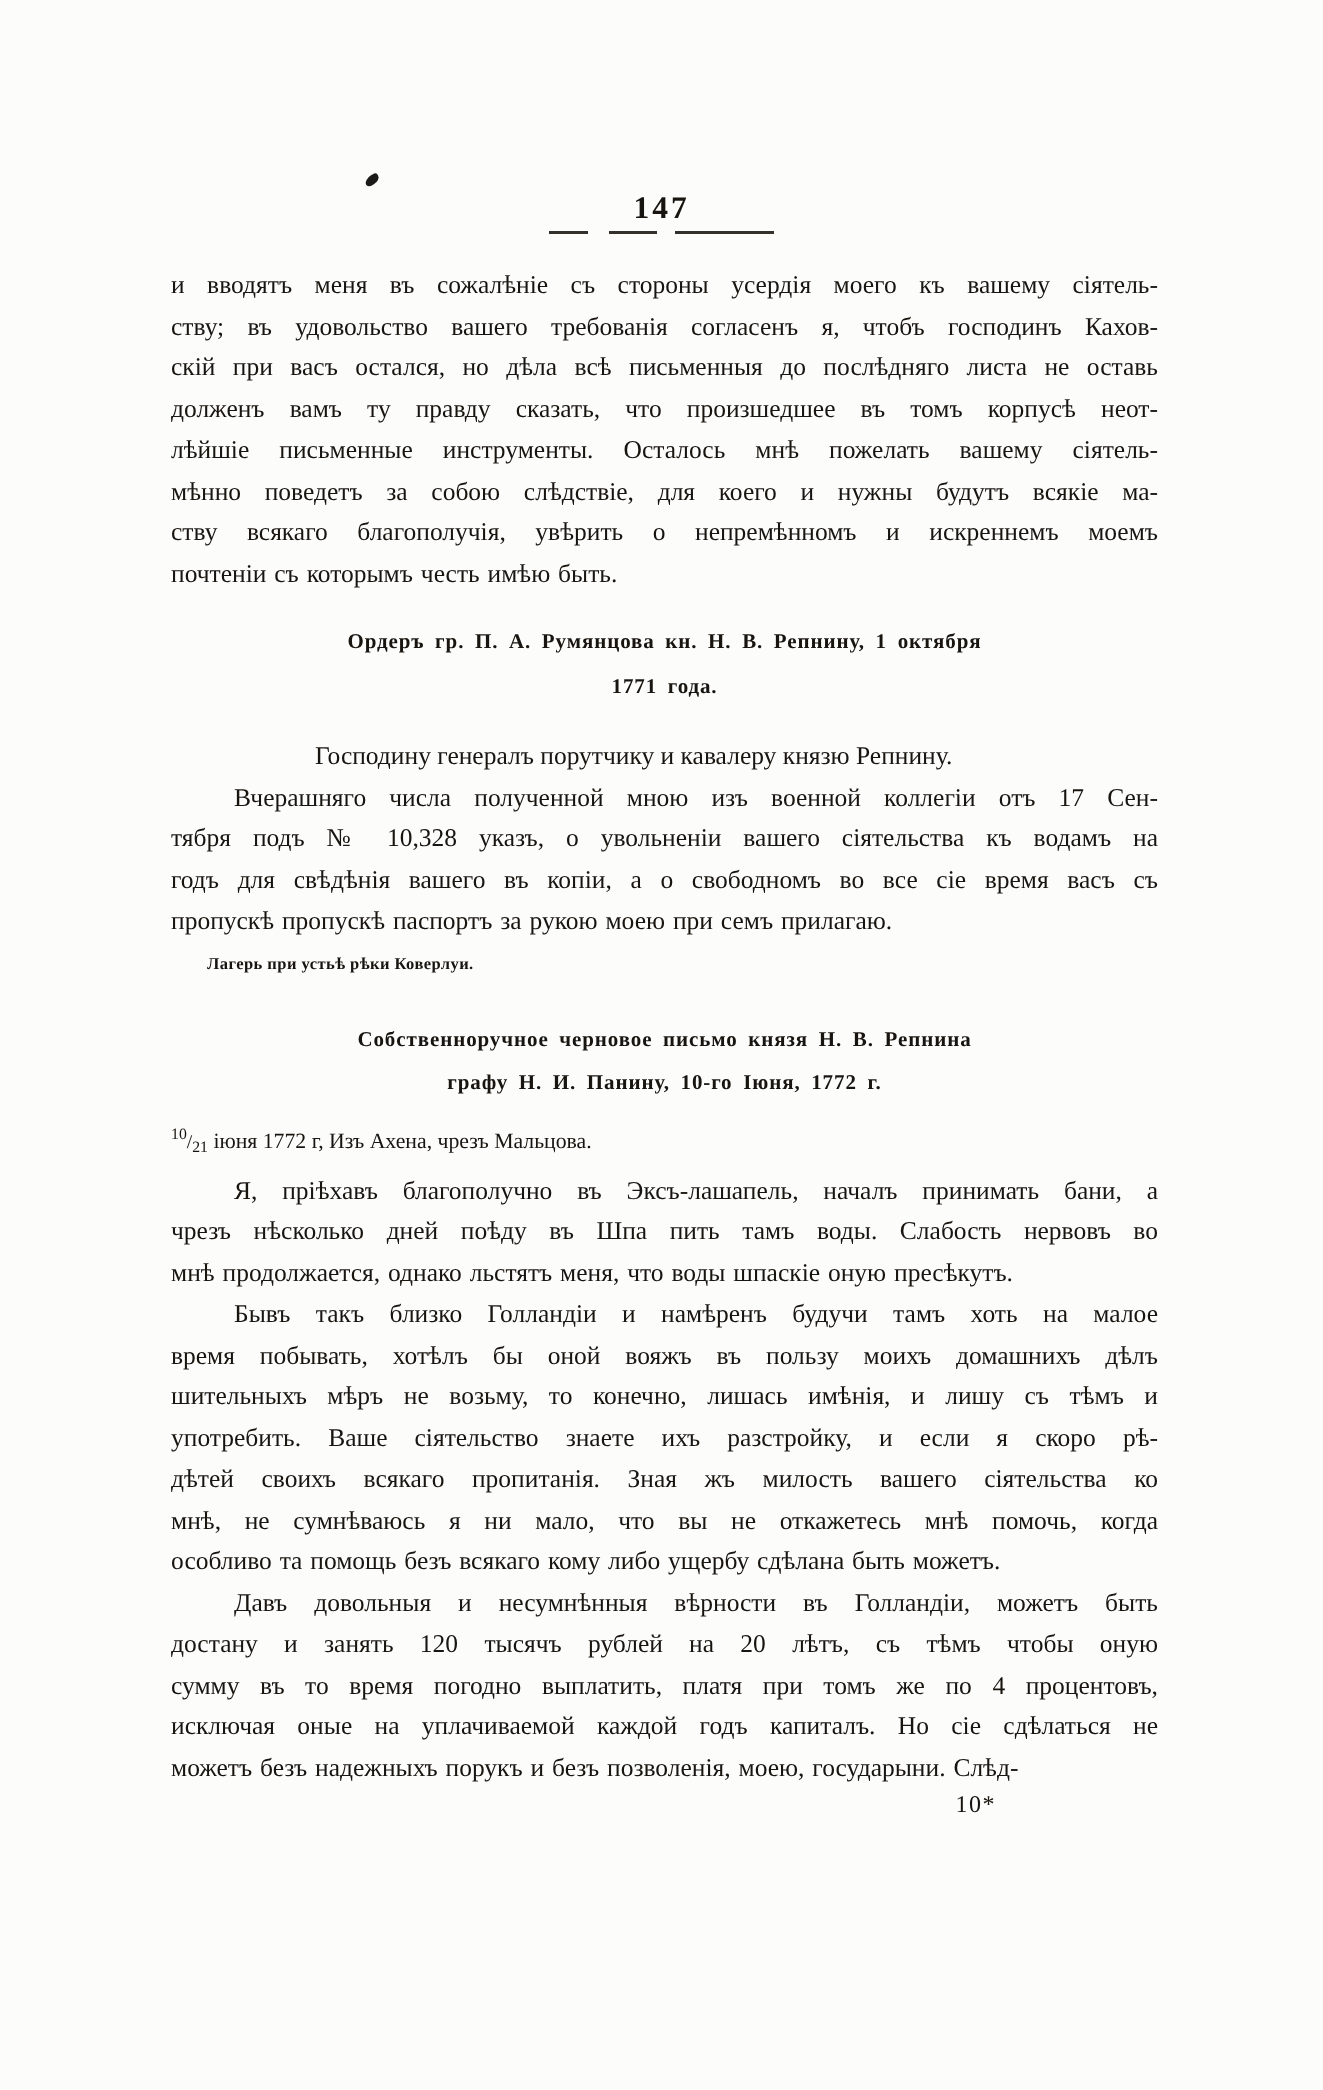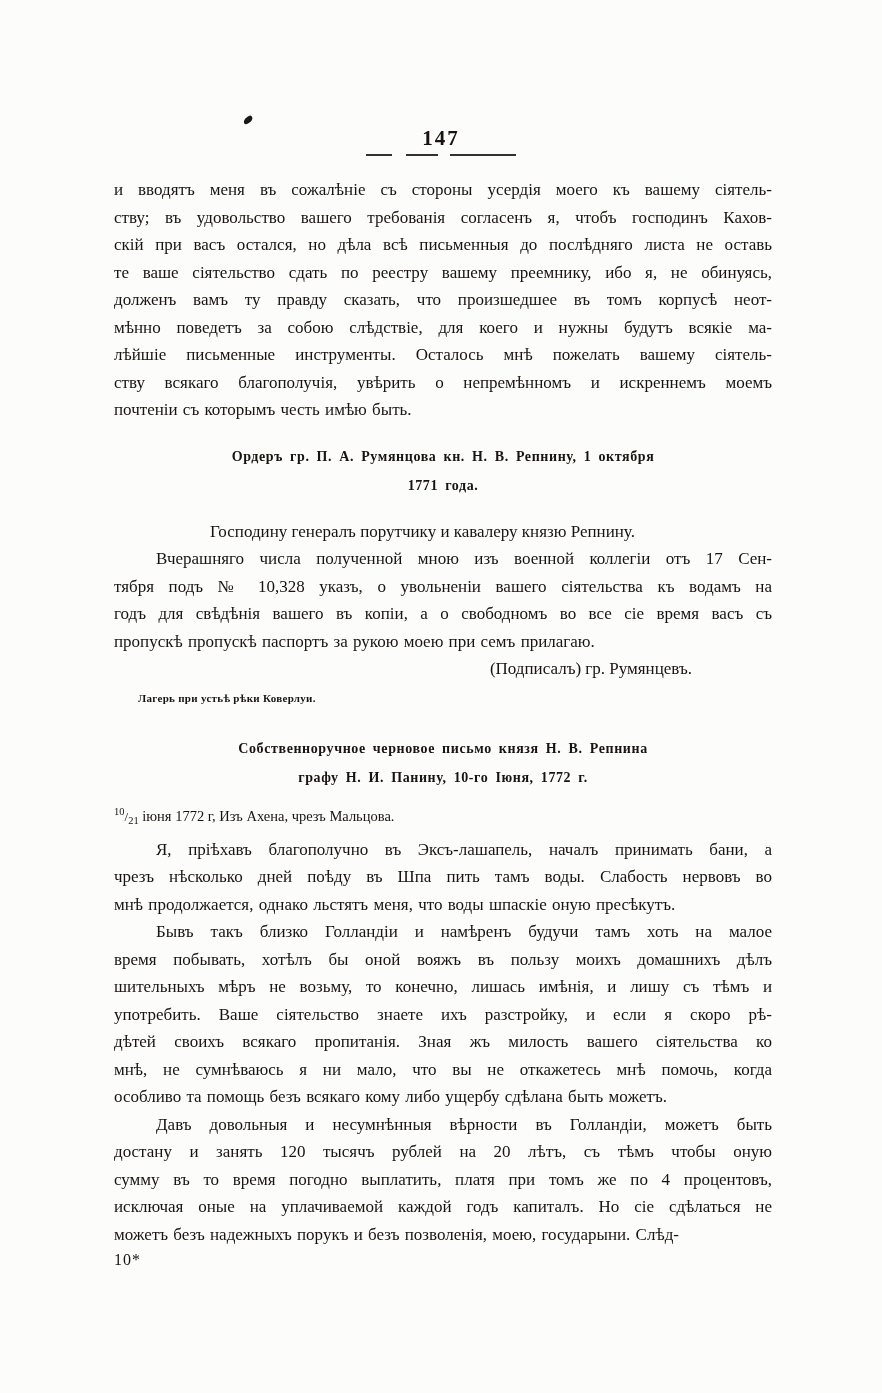--- a/index.html
+++ b/index.html
@@ -124,20 +124,21 @@
     font-size: 10.5px;
     vertical-align: -3px;
     line-height: 0;
   }
   .frac .fracsl {
     font-size: 13px;
   }
   .sigmark {
     margin-top: 3px;
     font-size: 16px;
+    text-align: right;
     padding-right: 108px;
     letter-spacing: 1px;
   }
 </style>
 </head>
 <body>
 
 <div class="page">
 
   <div class="speck"></div>
@@ -146,43 +147,41 @@
     <div class="pageno">147</div>
     <div class="pagerule"></div>
   </div>
 
   <div class="col">
 
     <div class="para para-cont">
         <div class="tline">и вводятъ меня въ сожалѣніе съ стороны усердія моего къ вашему сіятель-</div>
         <div class="tline">ству; въ удовольство вашего требованія согласенъ я, чтобъ господинъ Кахов-</div>
         <div class="tline">скій при васъ остался, но дѣла всѣ письменныя до послѣдняго листа не оставь</div>
-        <div class="tline">те ваше сіятельство сдать по реестру вашему преемнику, ибо я, не обинуясь,</div>
         <div class="tline">долженъ вамъ ту правду сказать, что произшедшее въ томъ корпусѣ неот-</div>
+        <div class="tline">лѣйшіе письменные инструменты. Осталось мнѣ пожелать вашему сіятель-</div>
         <div class="tline">мѣнно поведетъ за собою слѣдствіе, для коего и нужны будутъ всякіе ма-</div>
-        <div class="tline">лѣйшіе письменные инструменты. Осталось мнѣ пожелать вашему сіятель-</div>
         <div class="tline">ству всякаго благополучія, увѣрить о непремѣнномъ и искреннемъ моемъ</div>
         <div class="tline tline-last">почтеніи съ которымъ честь имѣю быть.</div>
       </div>
 
     <div class="heading">
         <div class="tline">Ордеръ гр. П. А. Румянцова кн. Н. В. Репнину, 1 октября</div>
         <div class="tline tline-last">1771 года.</div>
       </div>
 
     <div class="salutation">Господину генералъ порутчику и кавалеру князю Репнину.</div>
 
     <div class="para">
         <div class="tline tline-indent">Вчерашняго числа полученной мною изъ военной коллегіи отъ 17 Сен-</div>
         <div class="tline">тября подъ № 10,328 указъ, о увольненіи вашего сіятельства къ водамъ на</div>
         <div class="tline">годъ для свѣдѣнія вашего въ копіи, а о свободномъ во все сіе время васъ съ</div>
         <div class="tline tline-last">пропускѣ пропускѣ паспортъ за рукою моею при семъ прилагаю.</div>
       </div>
 
-    <div class="signature">(Подписалъ) гр. Румянцевъ.</div>
 
     <div class="placenote">Лагерь при устьѣ рѣки Коверлуи.</div>
 
     <div class="heading h2gap">
         <div class="tline">Собственноручное черновое письмо князя Н. В. Репнина</div>
         <div class="tline tline-last">графу Н. И. Панину, 10-го Іюня, 1772 г.</div>
       </div>
 
     <div class="dateline"><span class="frac"><sup>10</sup><span class="fracsl">/</span><sub>21</sub></span><span> іюня 1772 г, Изъ Ахена, чрезъ Мальцова.</span></div>
 

